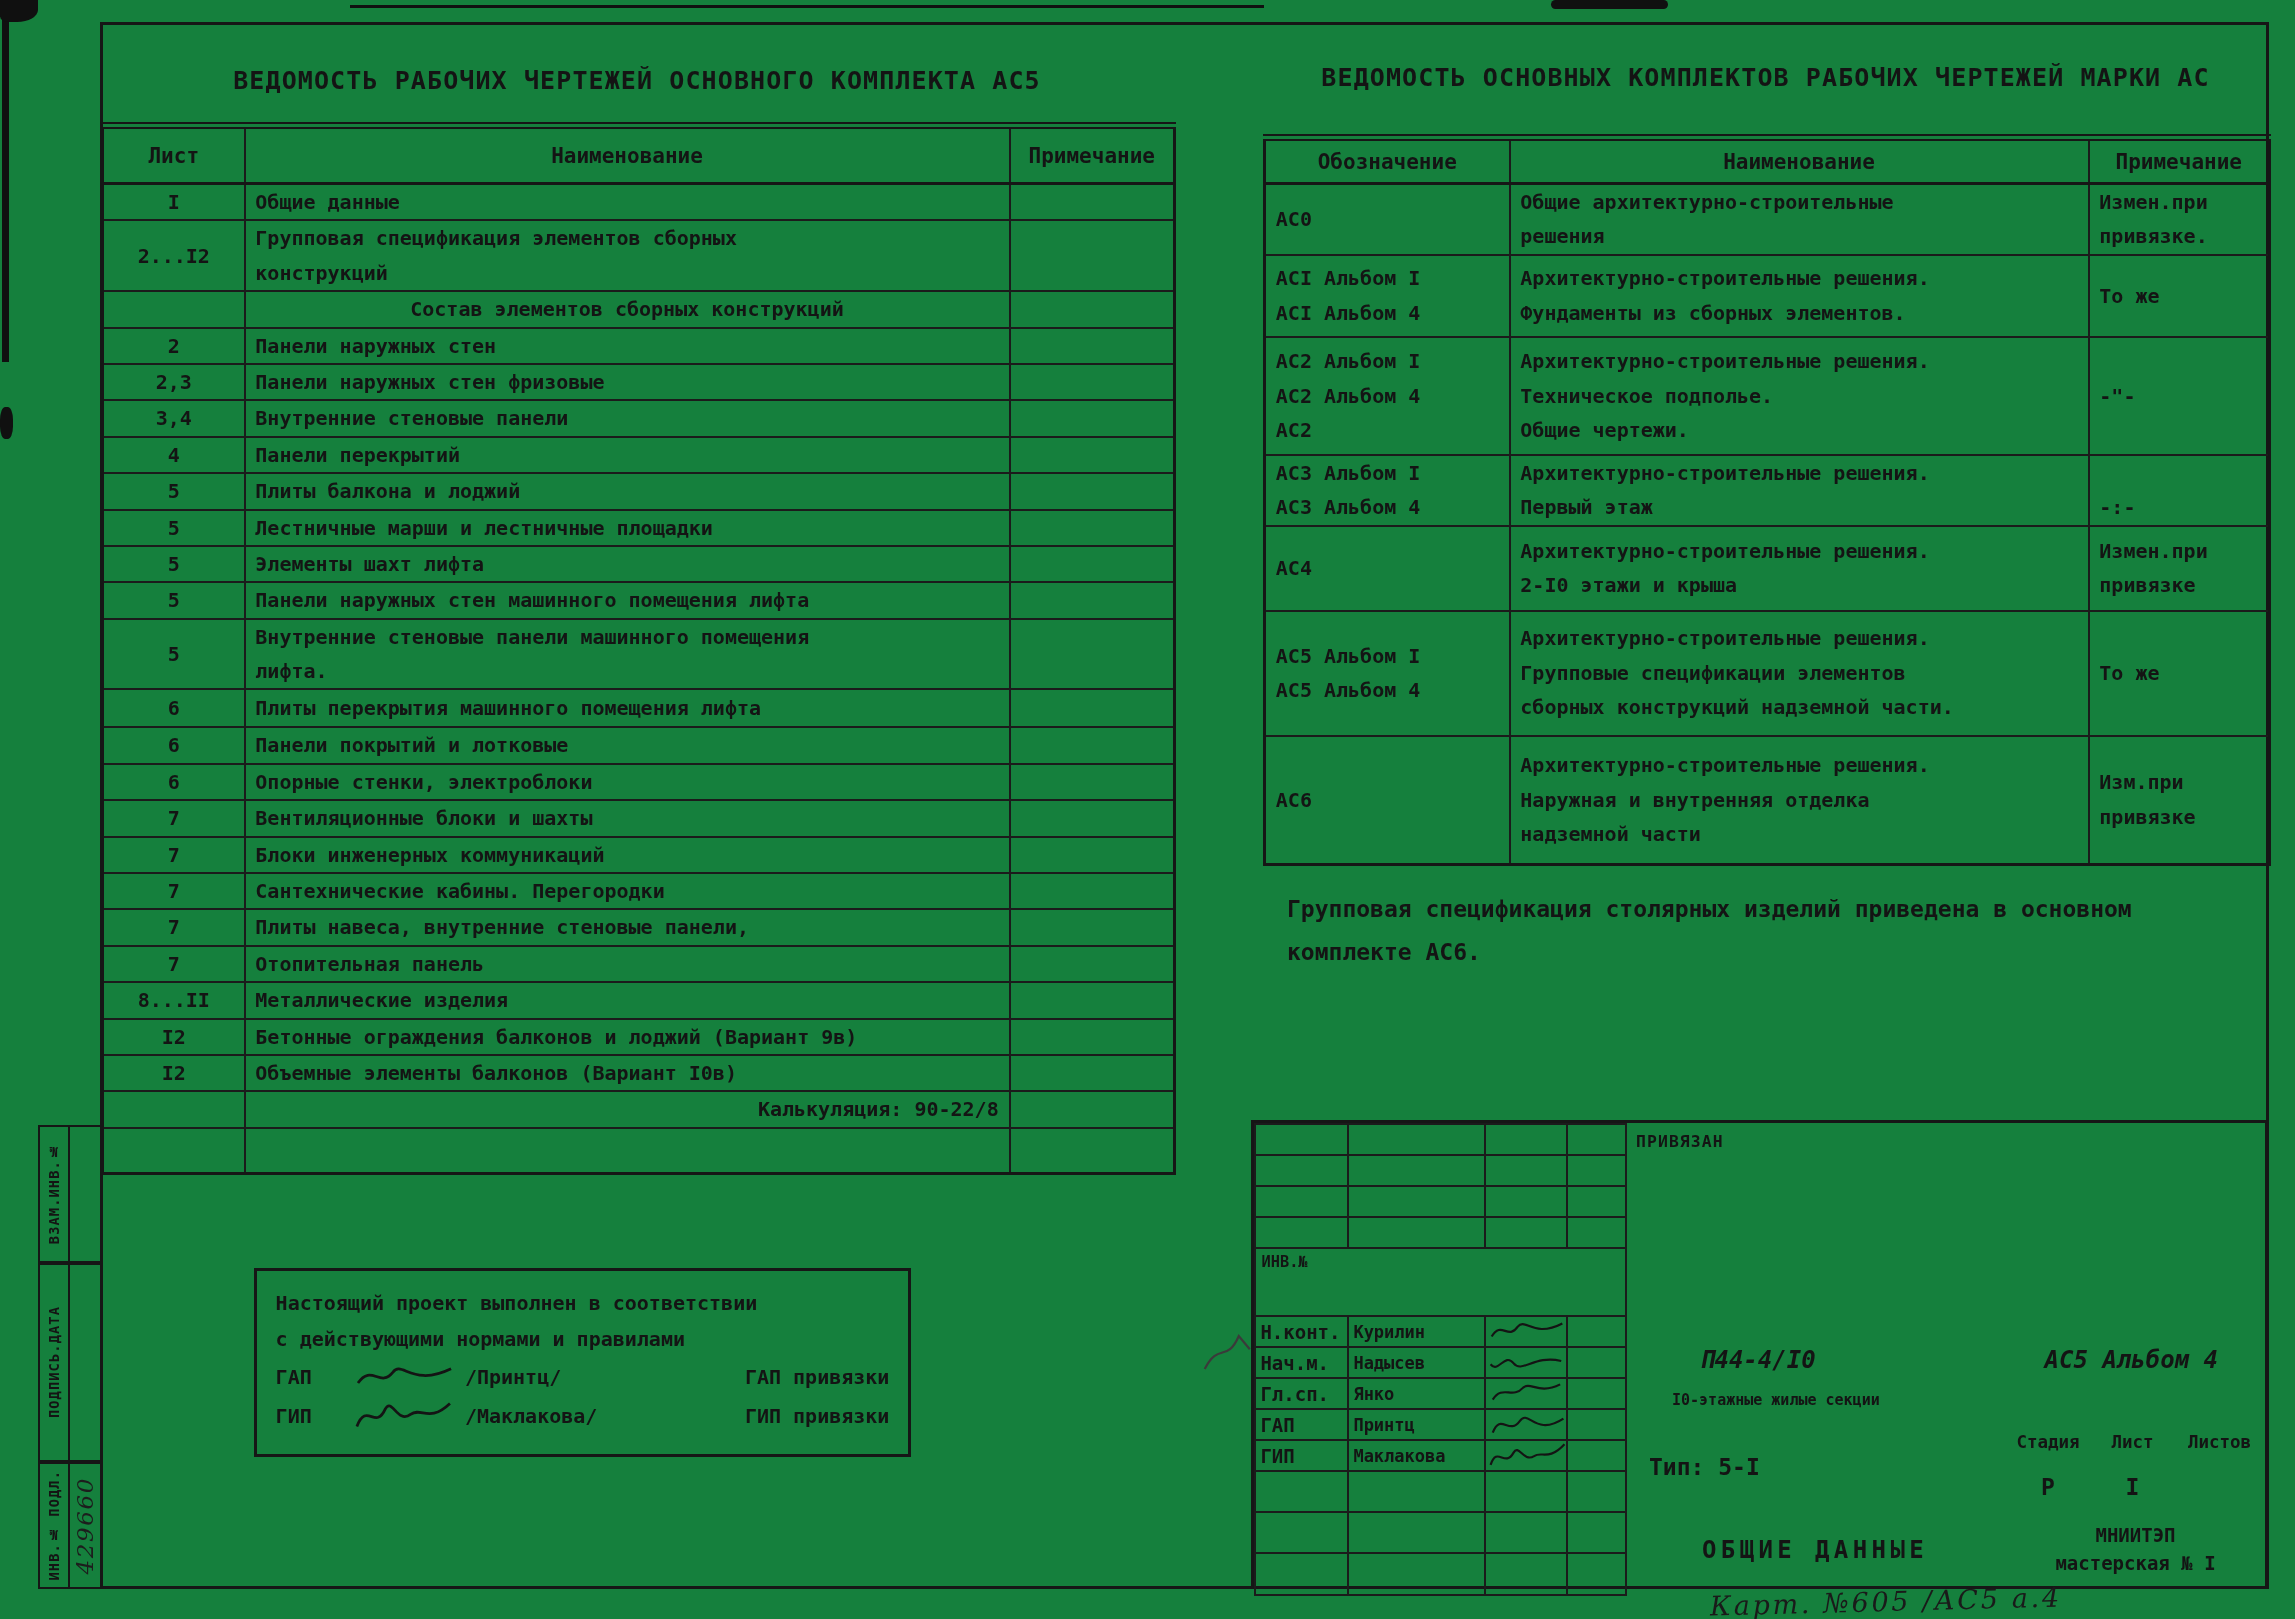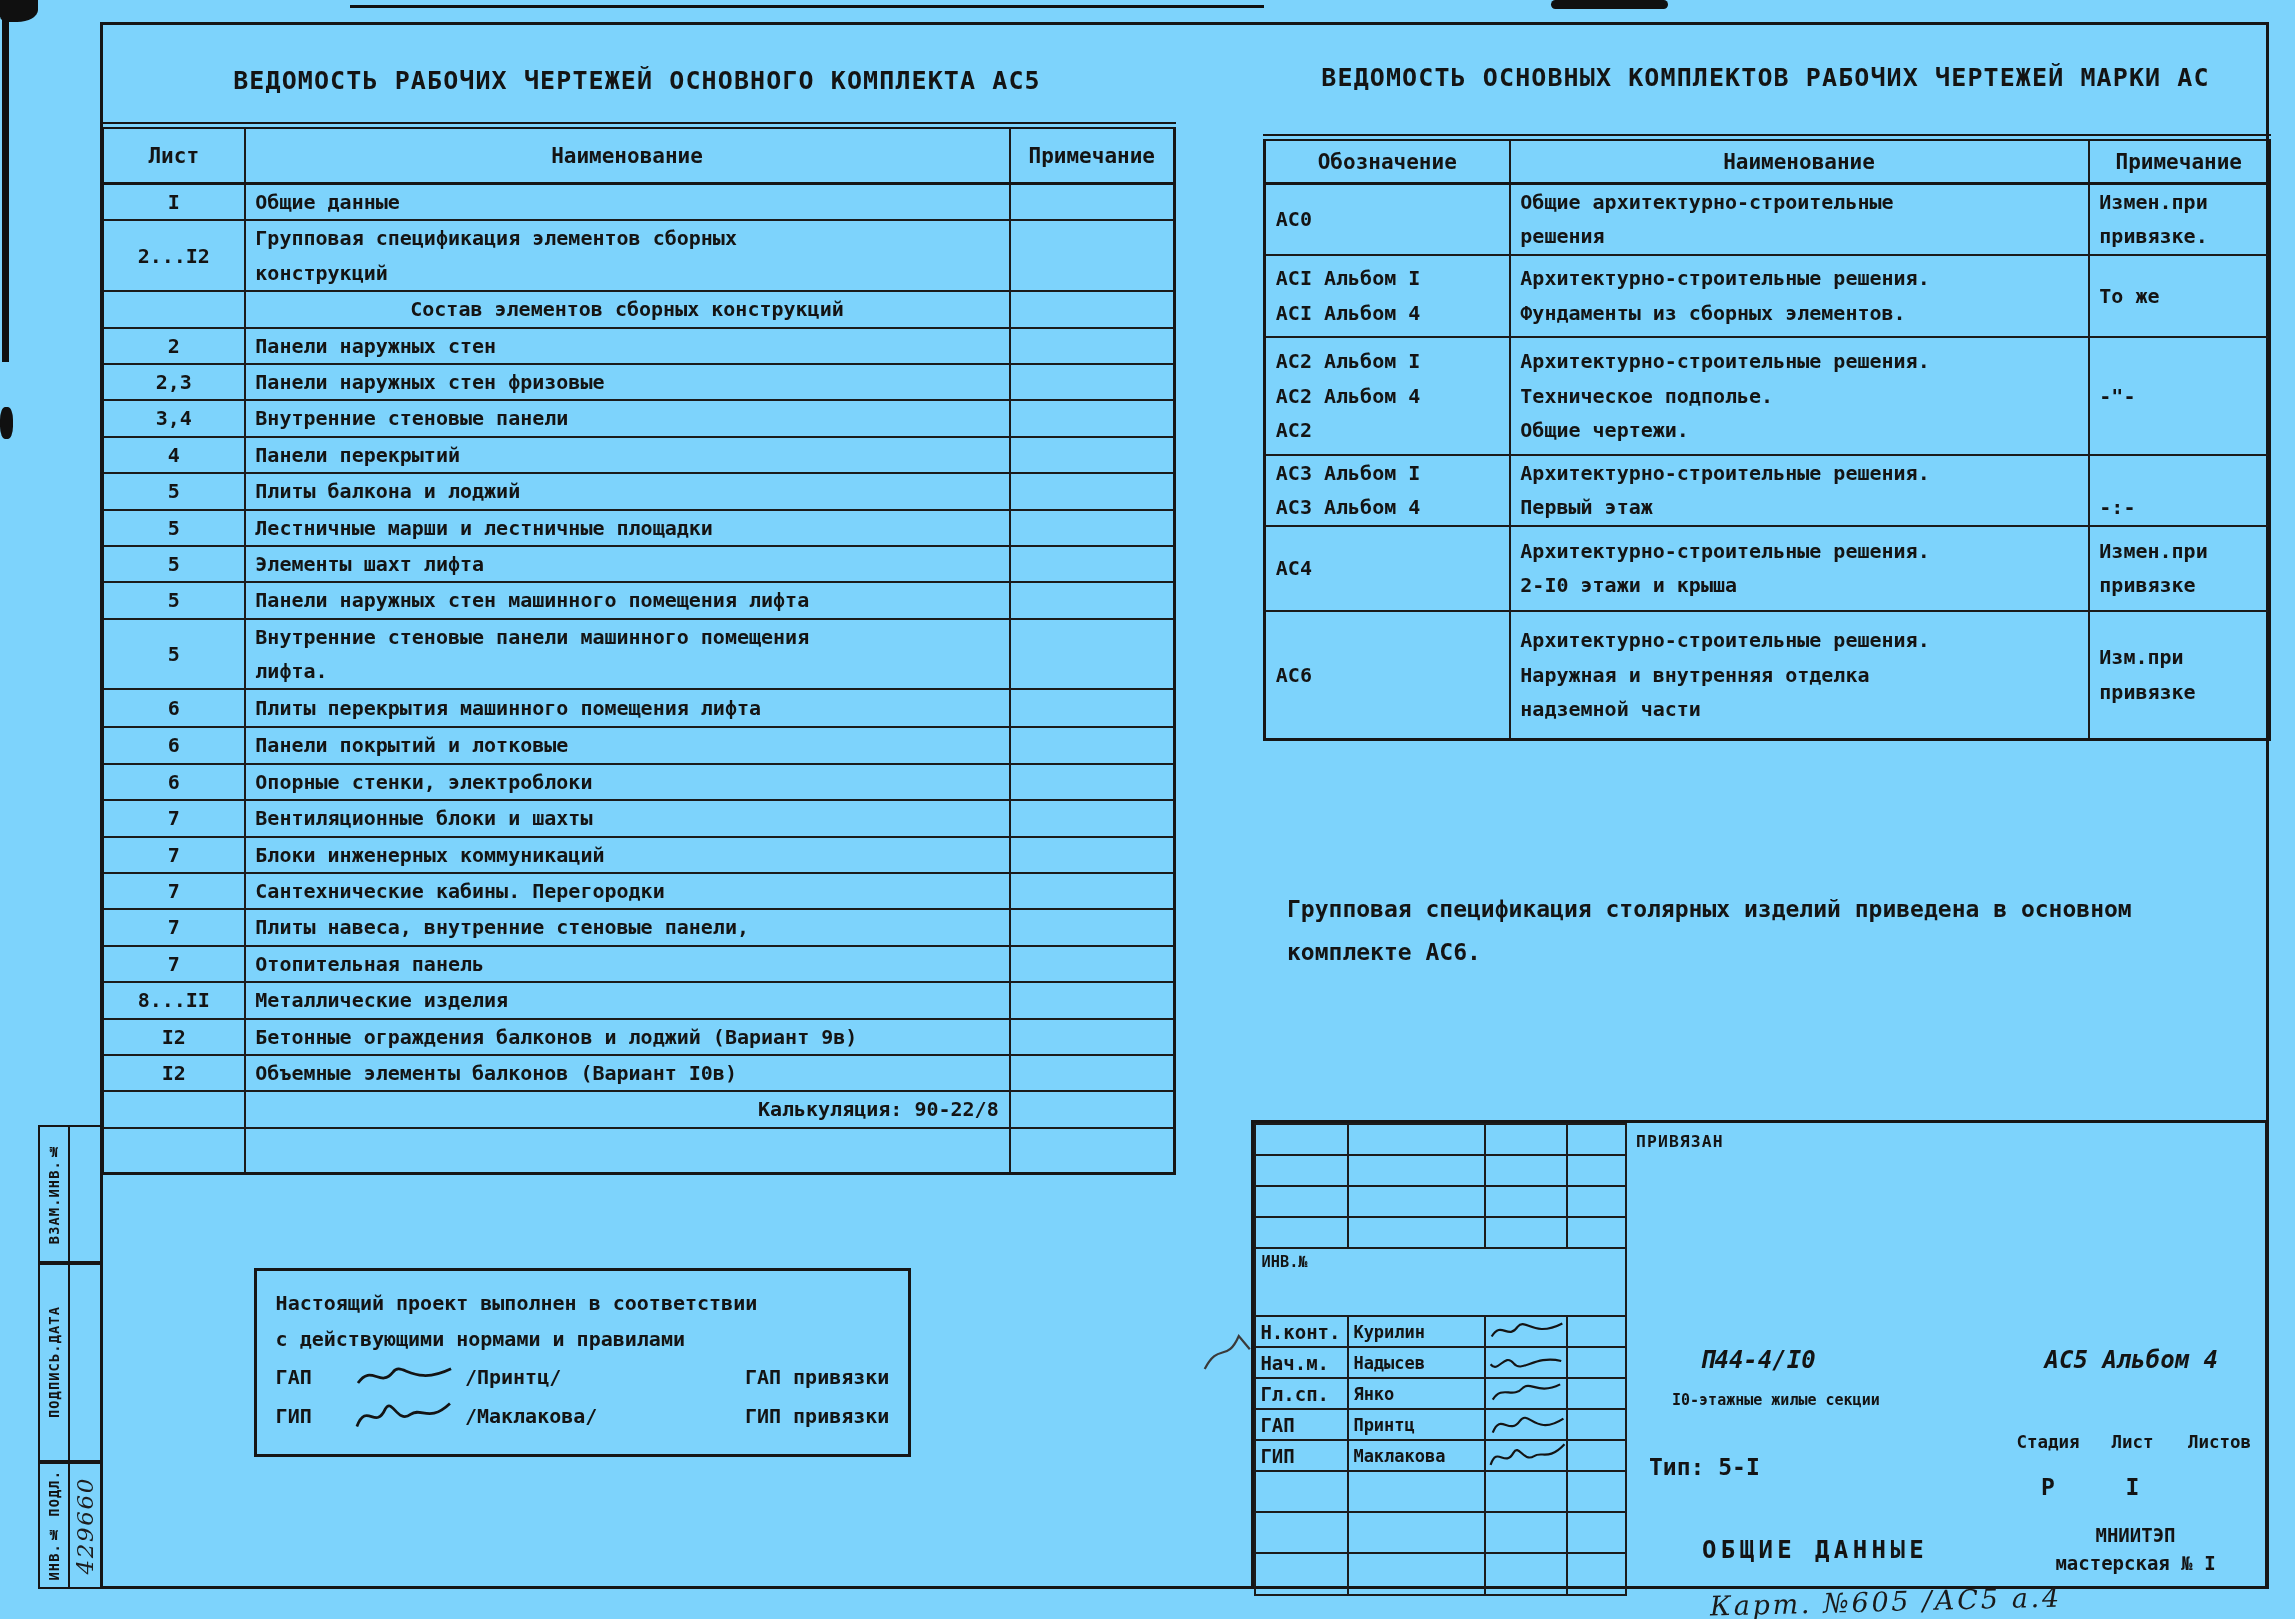--- a/index.html
+++ b/index.html
@@ -1,16 +1,16 @@
 <!DOCTYPE html>
 <html style="font-size:8.7px"><head>
 <meta charset="utf-8">
 <style>
   html,body{margin:0;padding:0;background:#7a7a78;}
-  .sheet{position:relative;width:2295px;height:1620px;background:#7dd3fc;overflow:hidden;
+  .sheet{position:relative;width:2295px;height:1620px;background:#15803d;overflow:hidden;
          font-family:"DejaVu Sans Mono",monospace;color:#141414;}
   .abs{position:absolute;box-sizing:border-box;}
   
   .frame{left:100px;top:22px;width:2169px;height:1567px;border:3.3px solid #161616;}
   
   .sec-title{font-size:25px;font-weight:bold;letter-spacing:1.1px;text-align:center;white-space:nowrap;}
   .t-left{left:101px;top:66px;width:1072px;}
   .t-right{left:1263px;top:63px;width:1005px;text-align:center;}
   
   table.sch{position:absolute;border-collapse:collapse;table-layout:fixed;background:transparent;}
@@ -284,20 +284,28 @@
           <td>
 -:-</td>
         </tr>
       <tr style="height:85px">
           <td>АС4</td>
           <td>Архитектурно-строительные решения.
 2-I0 этажи и крыша</td>
           <td>Измен.при
 привязке</td>
         </tr>
+      <tr style="height:125px">
+          <td>АС5 Альбом I
+АС5 Альбом 4</td>
+          <td>Архитектурно-строительные решения.
+Групповые спецификации элементов
+сборных конструкций надземной части.</td>
+          <td>То же</td>
+        </tr>
       <tr style="height:129px">
           <td>АС6</td>
           <td>Архитектурно-строительные решения.
 Наружная и внутренняя отделка
 надземной части</td>
           <td>Изм.при
 привязке</td>
         </tr>
     </tbody>
   </table>

